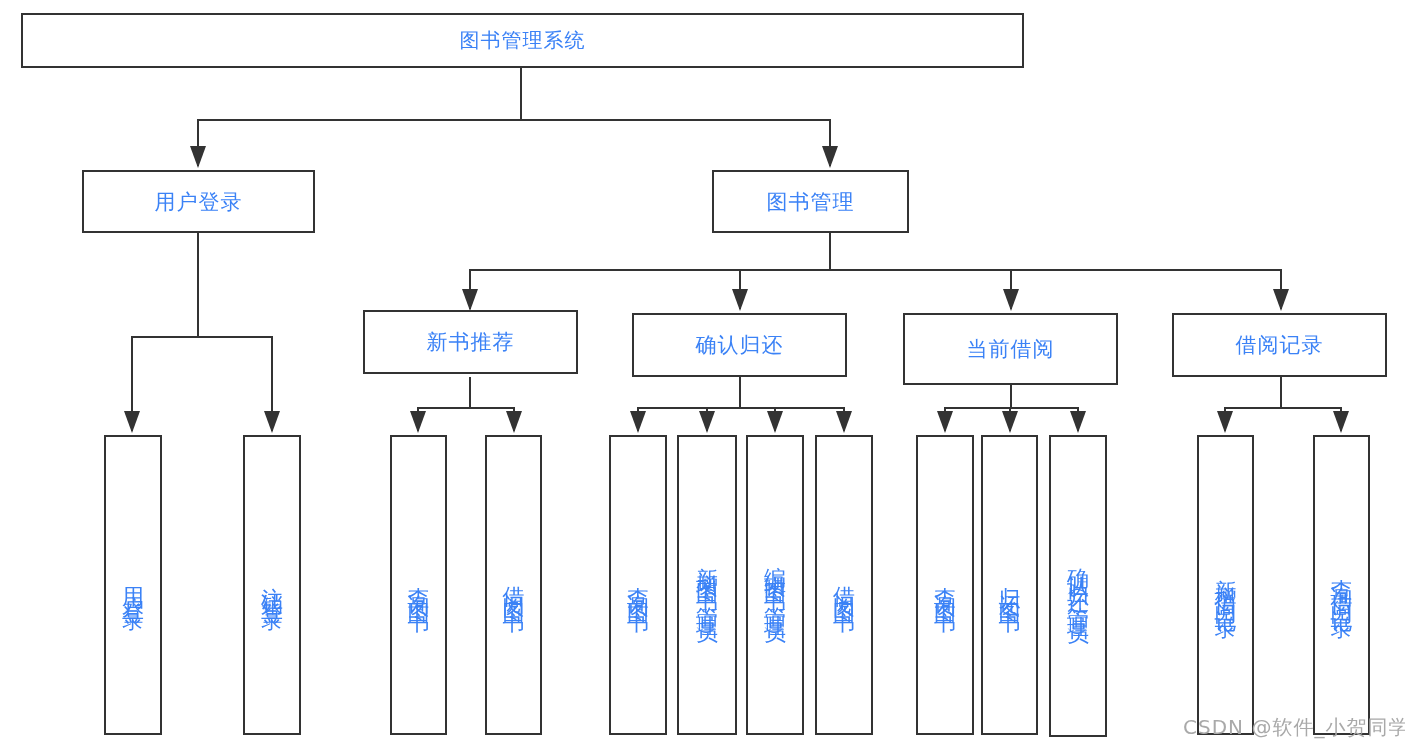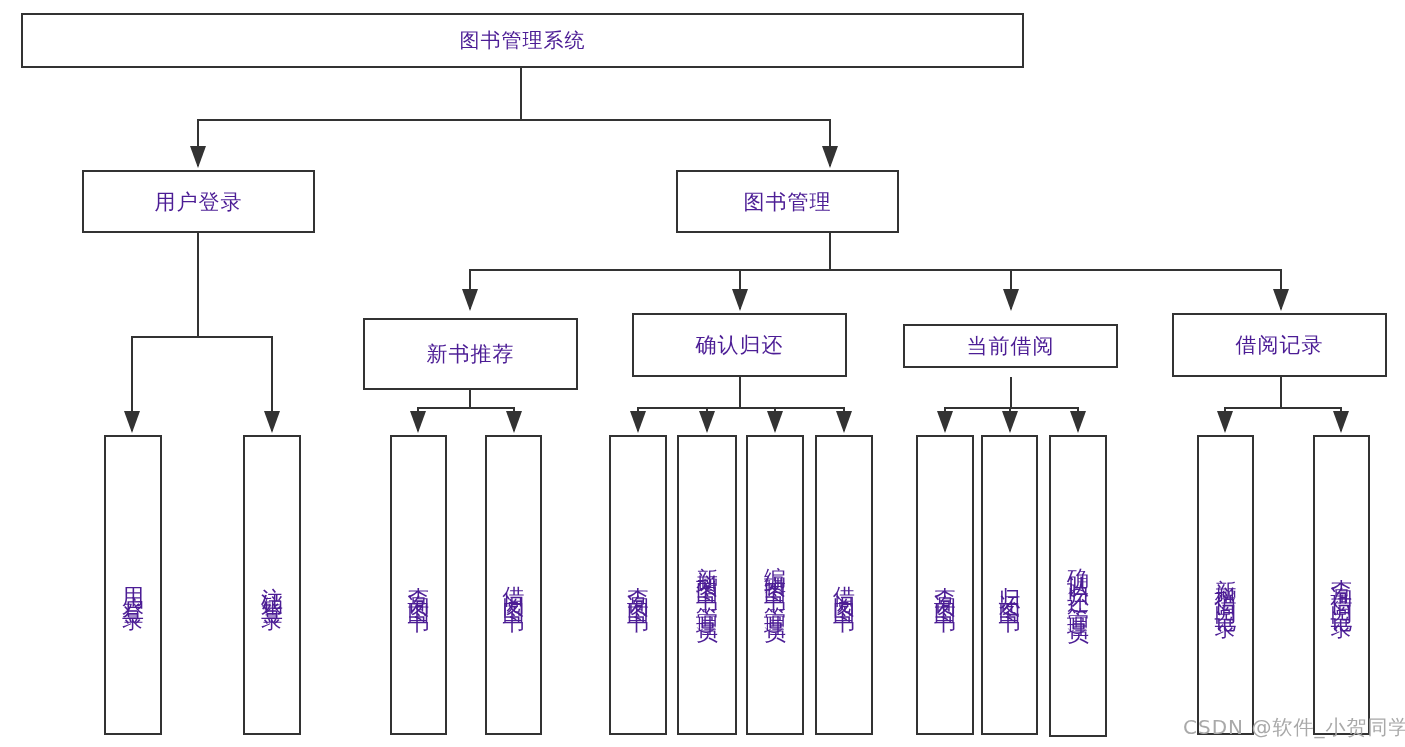--- a/index.html
+++ b/index.html
@@ -20,21 +20,21 @@
     left: 0;
     top: 0;
     width: 1405px;
     height: 747px;
   }
   .box {
     position: absolute;
     box-sizing: border-box;
     border: 2px solid #333333;
     background: #ffffff;
-    color: #4c1d95;
+    color: #3b82f6;
     display: flex;
     align-items: center;
     justify-content: center;
   }
   .h span {
     font-size: 21px;
     letter-spacing: 1px;
     white-space: nowrap;
   }
   .root-box span {
@@ -107,31 +107,31 @@
     </g>
   </svg>
 
   <div class="box h root-box" style="left:21px;top:13px;width:1003px;height:55px">
     <span>图书管理系统</span>
   </div>
 
   <div class="box h" style="left:82px;top:170px;width:233px;height:63px">
     <span>用户登录</span>
   </div>
-  <div class="box h" style="left:676px;top:170px;width:223px;height:63px">
+  <div class="box h" style="left:712px;top:170px;width:197px;height:63px">
     <span>图书管理</span>
   </div>
 
-  <div class="box h" style="left:363px;top:318px;width:215px;height:72px">
+  <div class="box h" style="left:363px;top:310px;width:215px;height:64px">
     <span>新书推荐</span>
   </div>
   <div class="box h" style="left:632px;top:313px;width:215px;height:64px">
     <span>确认归还</span>
   </div>
-  <div class="box h" style="left:903px;top:324px;width:215px;height:44px">
+  <div class="box h" style="left:903px;top:313px;width:215px;height:72px">
     <span>当前借阅</span>
   </div>
   <div class="box h" style="left:1172px;top:313px;width:215px;height:64px">
     <span>借阅记录</span>
   </div>
 
   <div class="box v" style="left:104px;top:435px;width:58px;height:300px">
     <span class="vt">用户登录</span>
   </div>
   <div class="box v" style="left:243px;top:435px;width:58px;height:300px">

